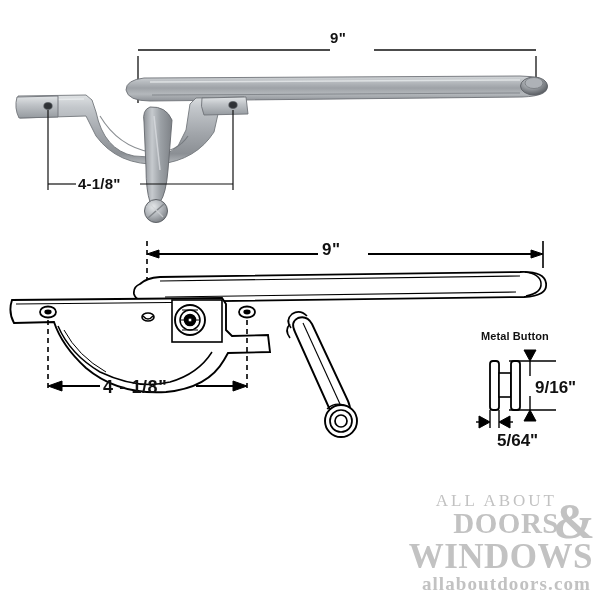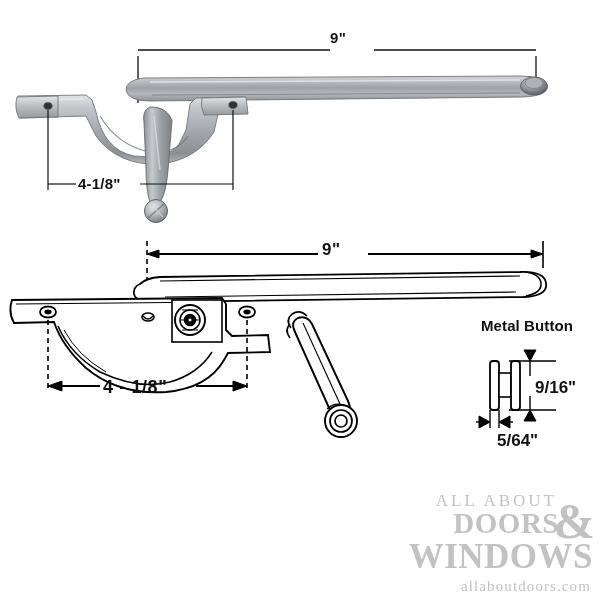--- a/index.html
+++ b/index.html
@@ -52,22 +52,22 @@
   }
   #lbl-bot-418 {
     left: 103px;
     top: 378px;
     font-size: 18px;
     font-weight: 700;
     letter-spacing: 0.6px;
   }
   #lbl-metal-button {
     left: 481px;
-    top: 318px;
-    font-size: 15px;
+    top: 331px;
+    font-size: 11px;
     font-weight: 600;
     letter-spacing: 0.1px;
   }
   #lbl-916 {
     left: 535px;
     top: 379px;
     font-size: 17px;
     font-weight: 600;
   }
   #lbl-564 {
@@ -117,26 +117,25 @@
     right: 0px;
     top: 4px;
     font-size: 50px;
     font-weight: 700;
     line-height: 1;
     color: #c2c2c2;
     font-family: "Liberation Serif", serif;
   }
   #wm-line4 {
     display: block;
-    font-size: 15px;
+    font-size: 19px;
     letter-spacing: 1.1px;
     line-height: 1;
-    margin-top: 5px;
     padding-right: 4px;
-    font-weight: 400;
+    font-weight: 700;
   }
 </style>
 </head>
 <body>
 
 <div id="page">
 
   <svg class="layer" viewBox="0 0 600 600" width="600" height="600" xmlns="http://www.w3.org/2000/svg">
     <defs>
       <linearGradient id="metalArm" x1="0" y1="0" x2="0" y2="1">

